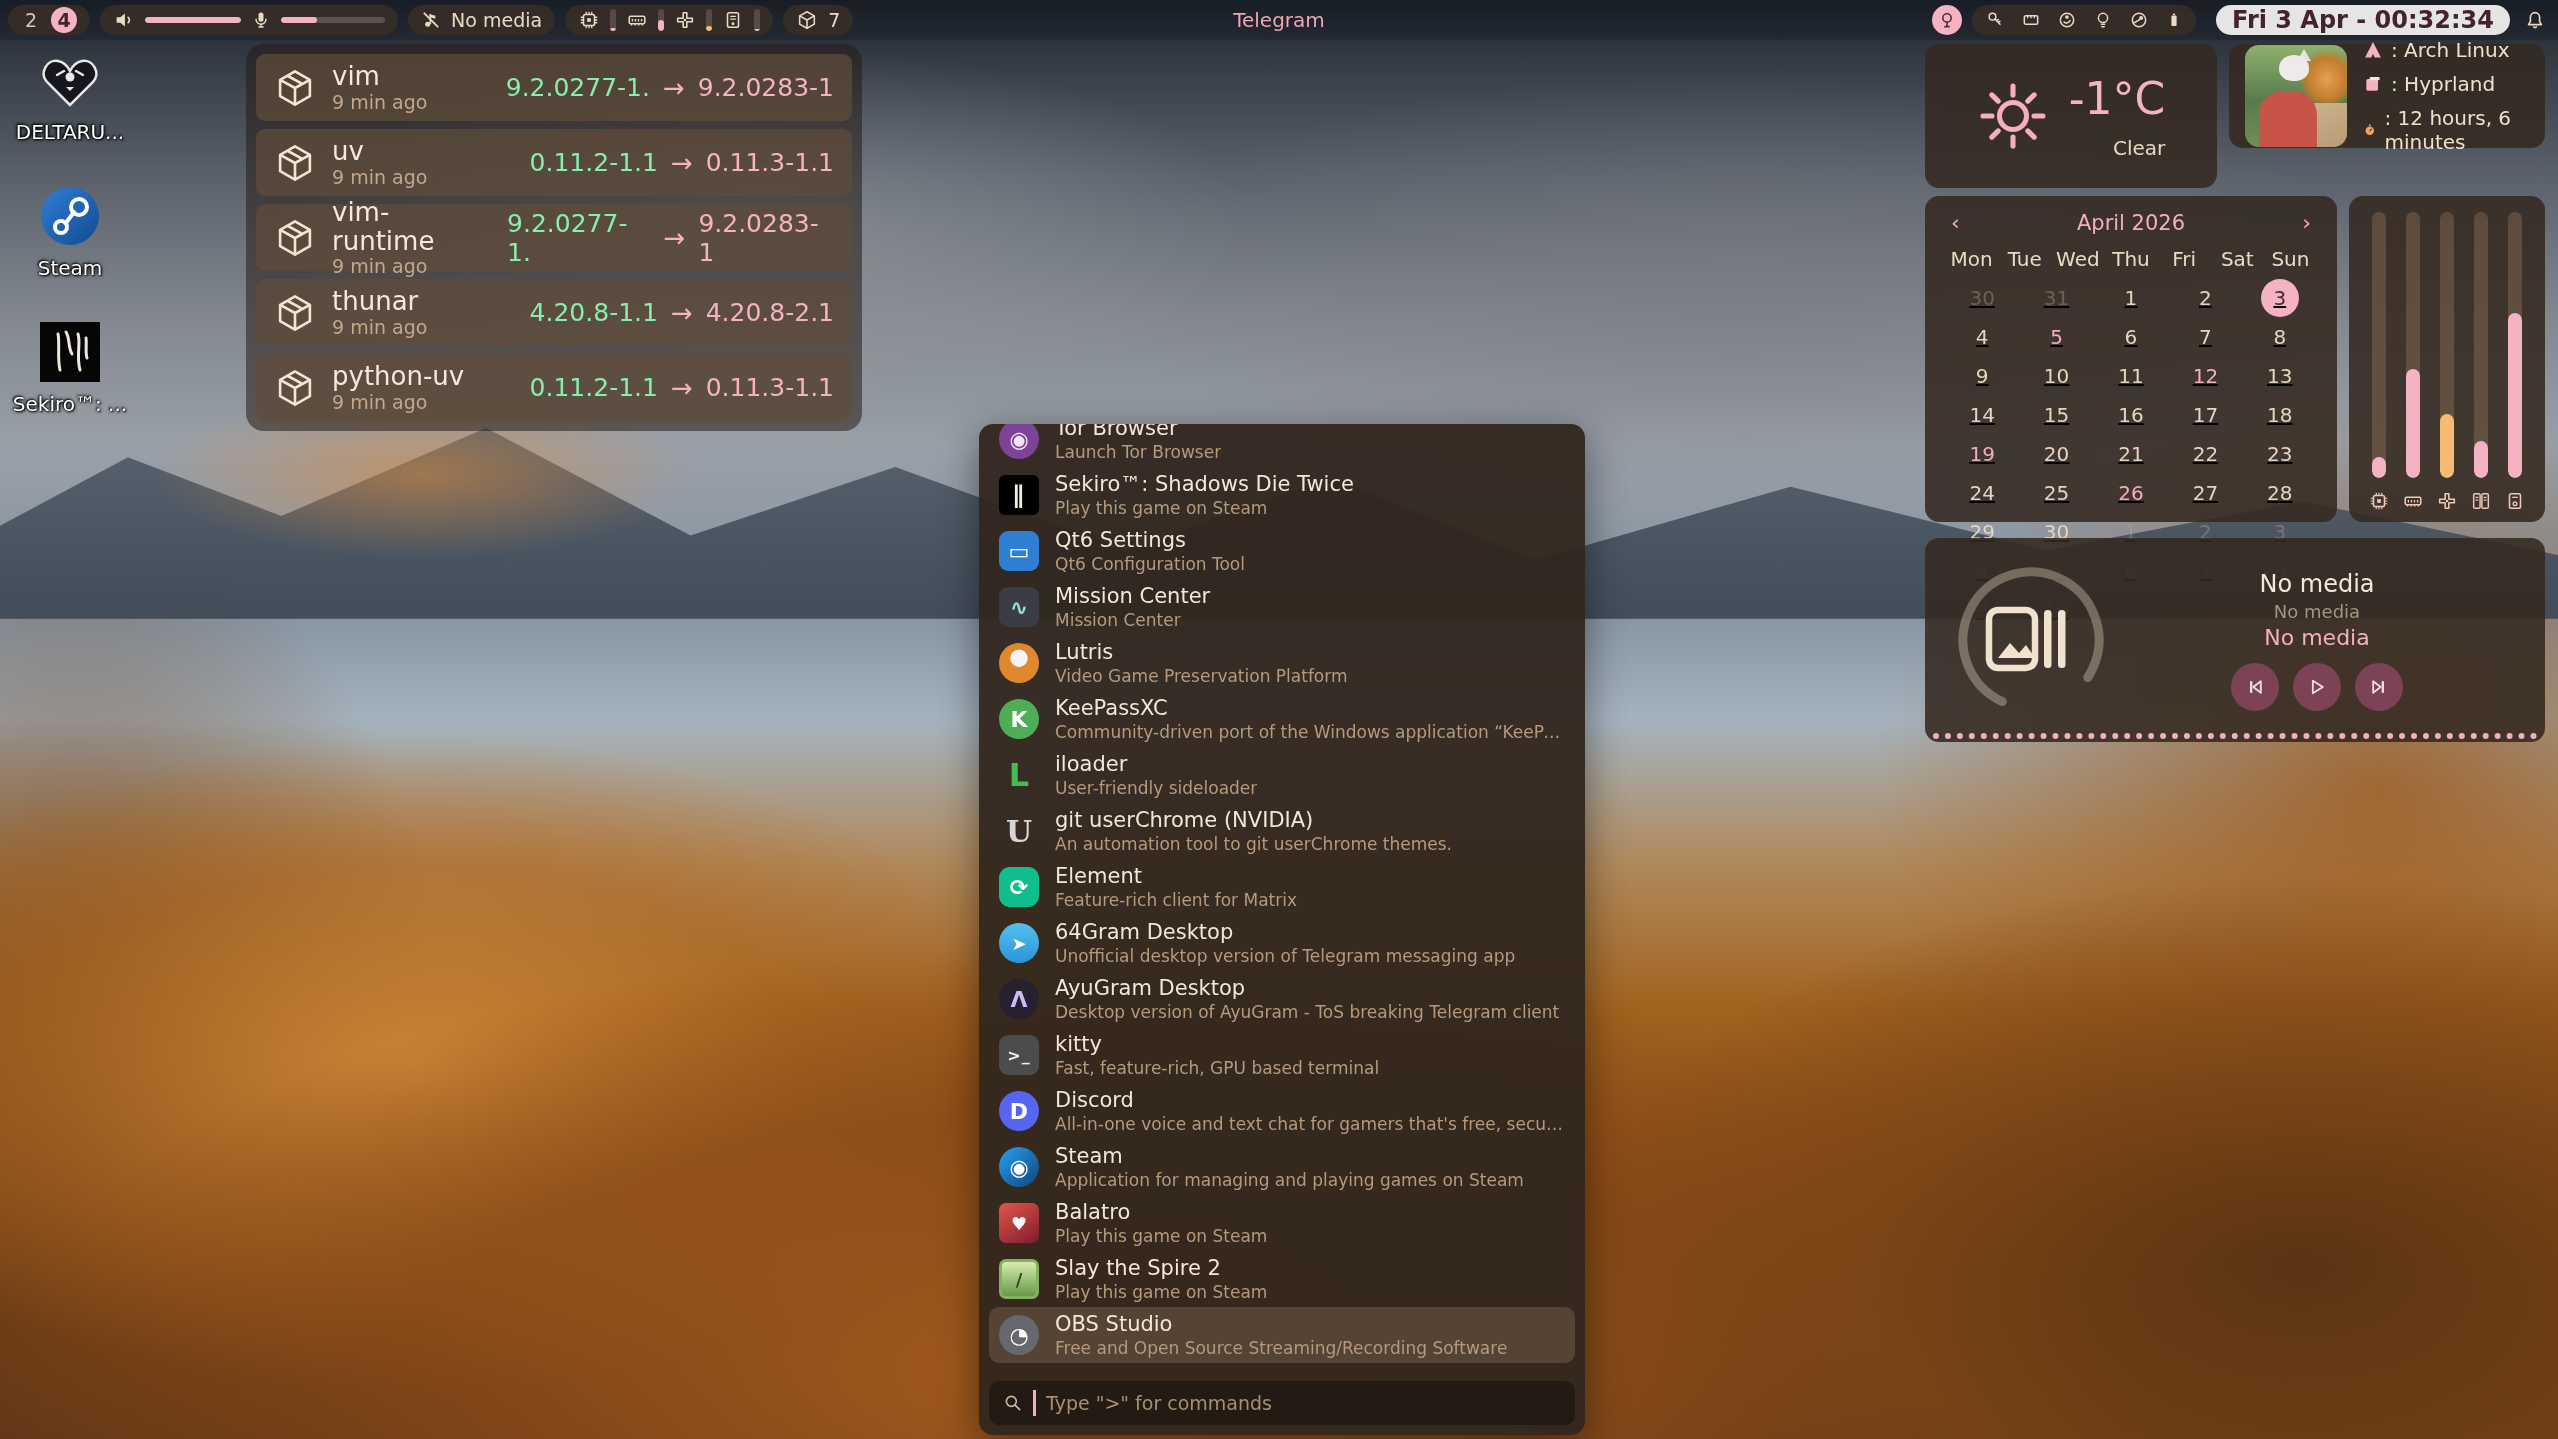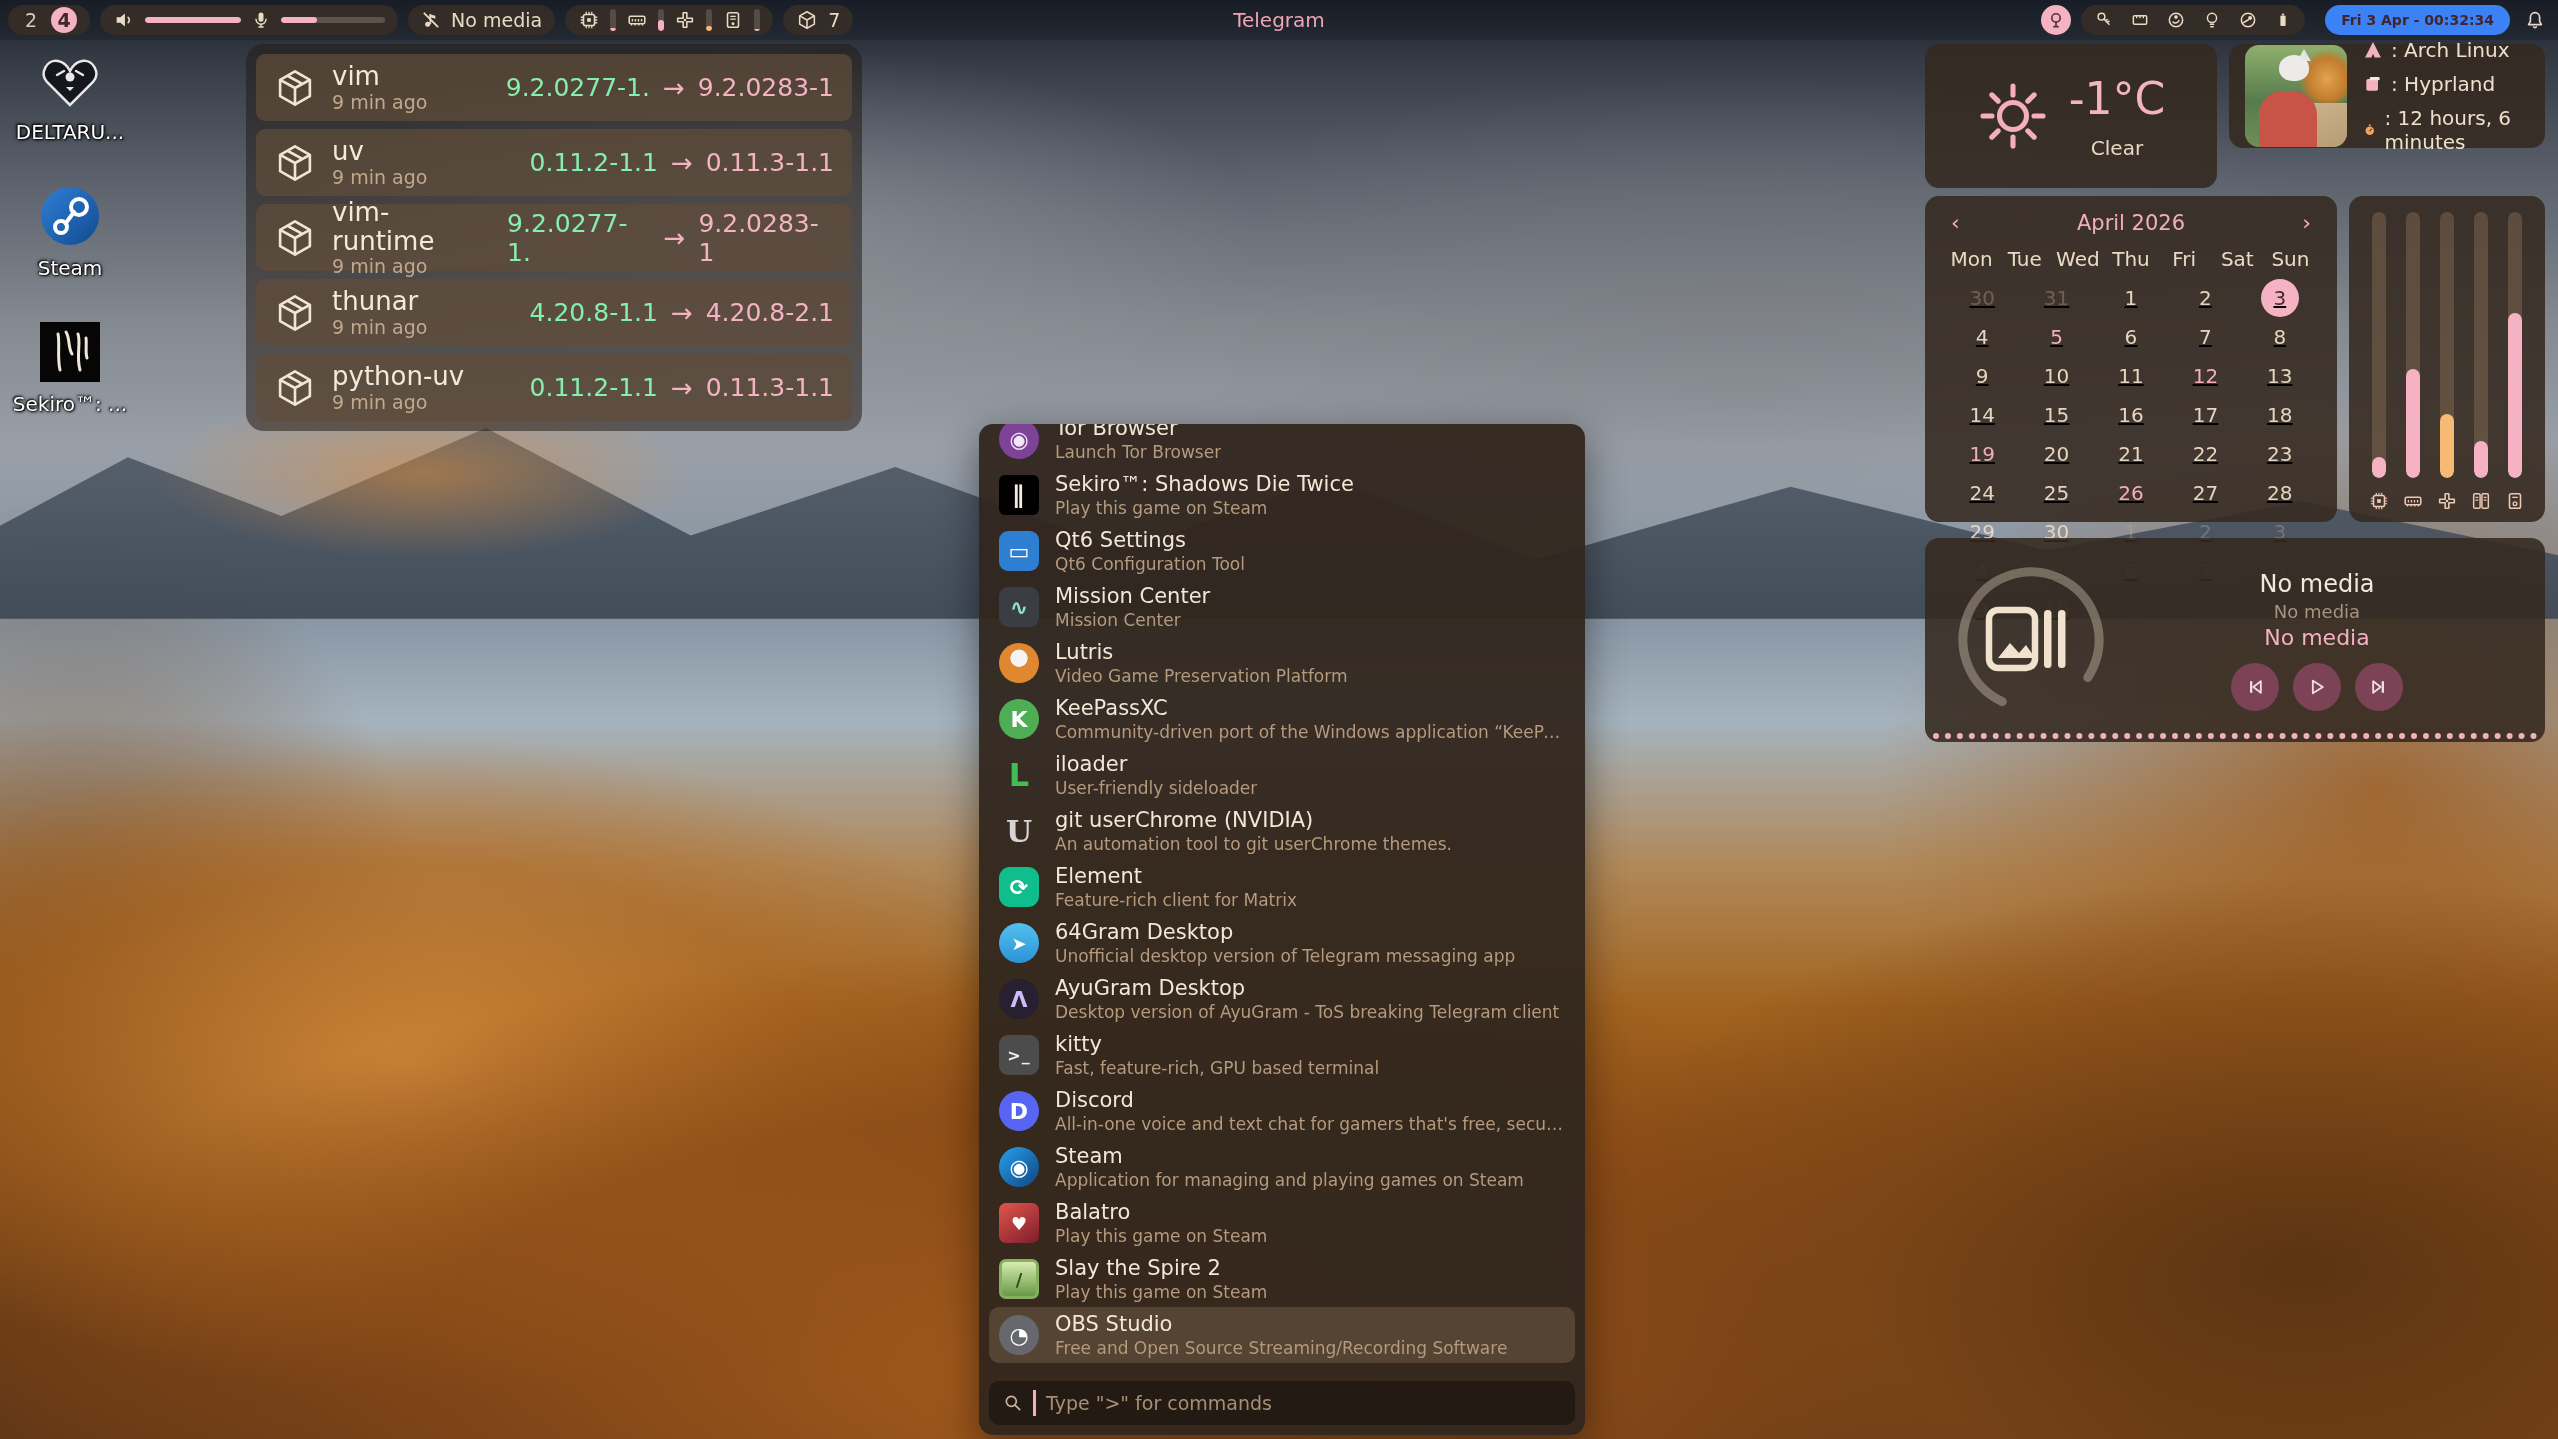--- a/index.html
+++ b/index.html
@@ -38,21 +38,21 @@
   .slider { height:6px; border-radius:3px; background:rgba(240,222,200,.22); position:relative; overflow:hidden; }
   .slider .fillh { position:absolute; left:0; top:0; bottom:0; background:#f4b2c2; border-radius:3px; }
   .sl-vol { width:96px; } .sl-mic { width:104px; }
   .minibar { width:6px; height:22px; border-radius:3px; background:rgba(240,222,200,.18); position:relative; overflow:hidden; }
   .minibar .fillv { position:absolute; bottom:0; left:0; right:0; background:#f4b2c2; border-radius:3px; }
   .tb-title { position:absolute; left:50%; transform:translateX(-50%); color:#f0a4b4; font-size:20px; }
   .tb-right { margin-left:auto; display:flex; align-items:center; gap:10px; }
   .picker { width:30px; height:30px; border-radius:50%; background:#f4b2c2; display:flex;
             align-items:center; justify-content:center; }
   .tray { gap:16px; }
-  .clock { background:#3b82f6; color:#44242c; font-size:14px; font-weight:600; padding:0 16px; height:30px;
+  .clock { background:#e5e5e5; color:#44242c; font-size:24px; font-weight:600; padding:0 16px; height:30px;
            border-radius:15px; display:flex; align-items:center; }
   .bellbtn { display:flex; align-items:center; justify-content:center; width:30px; height:30px; }
   svg.ic { display:block; }
 
   
   .dicons { position:absolute; left:14px; top:48px; width:112px; display:flex; flex-direction:column;
             gap:40px; align-items:center; z-index:5; }
   .dicon { display:flex; flex-direction:column; align-items:center; gap:8px; width:112px; }
   .dlabel { font-size:20px; color:#fff; text-align:center; white-space:nowrap;
             text-shadow:0 0 4px #000, 1px 1px 2px #000, -1px -1px 2px #000; }
@@ -85,21 +85,21 @@
   .search { height:44px; margin-top:5px; background:rgba(20,15,11,.55); border-radius:10px;
             display:flex; align-items:center; gap:10px; padding:0 14px; flex:0 0 44px; }
   .caret { width:3px; height:26px; background:#f2afc0; }
   .phold { color:#a78f74; font-size:19px; }
 
   
   .card { position:absolute; background:rgba(52,41,32,.88); border-radius:14px; z-index:10; }
   .weather { left:1925px; top:44px; width:292px; height:144px; display:flex; align-items:center;
              justify-content:center; gap:20px; }
   .wtemp { font-size:44px; color:#f4b3c3; }
-  .wcond { font-size:20px; color:#e8d7c3; text-align:center; margin-top:12px; }
+  .wcond { font-size:20px; color:#e8d7c3; text-align:right; margin-top:12px; }
   .infocard { left:2229px; top:44px; width:316px; height:104px; display:flex; align-items:center;
               gap:16px; padding:0 16px; }
   .avatar { width:102px; height:102px; border-radius:14px; overflow:hidden; position:relative; flex:0 0 102px;
             background:linear-gradient(180deg,#8fb06c 0%,#577b4c 55%,#6f8f58 100%); }
   .av-tree { position:absolute; right:-8px; top:4px; width:56px; height:60px; border-radius:50%;
              background:radial-gradient(closest-side,#e2a34f,#c27c2d 70%,transparent); }
   .av-path { position:absolute; right:0; bottom:0; width:58px; height:44px;
              background:linear-gradient(160deg,#cdb58d,#b79c74); clip-path:polygon(30% 0,100% 0,100% 100%,0 100%); }
   .av-body { position:absolute; left:14px; bottom:-6px; width:58px; height:62px; border-radius:24px 24px 8px 8px;
              background:#c85448; }

